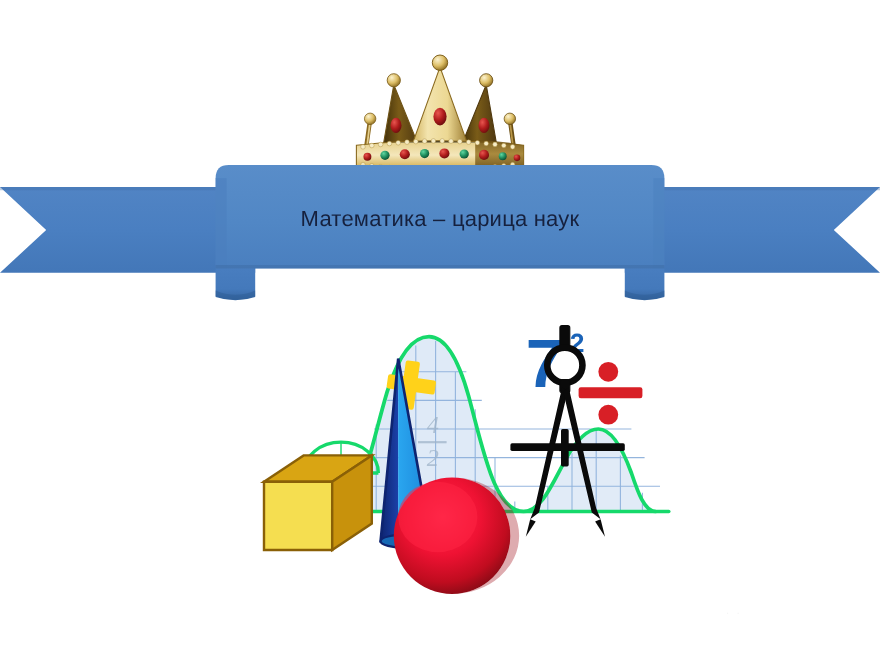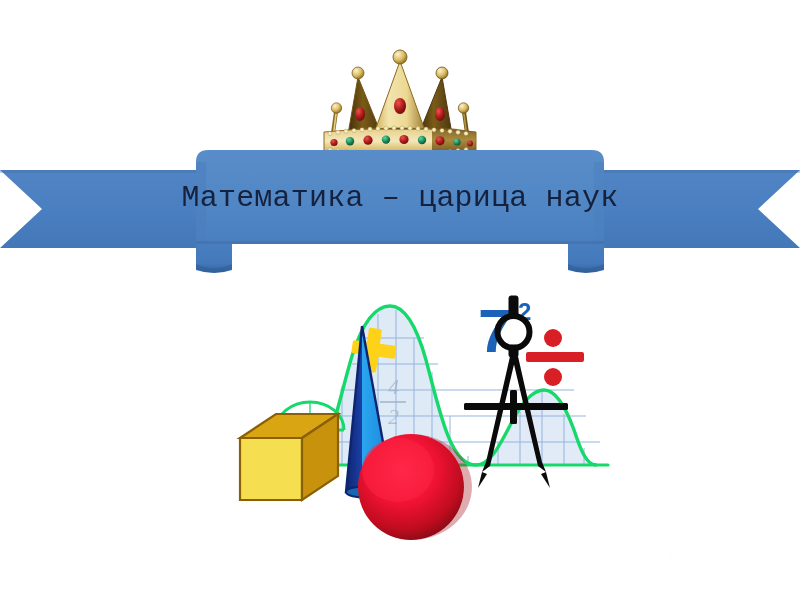--- a/index.html
+++ b/index.html
@@ -45,22 +45,22 @@
   #title {
     position: absolute;
     left: 200px;
     top: 168px;
     width: 400px;
     height: 62px;
     z-index: 12;
     display: flex;
     align-items: center;
     justify-content: center;
-    font-family: Liberation Mono, monospace;
-    font-size: 30px;
+    font-family: Liberation Sans, sans-serif;
+    font-size: 20px;
     line-height: 1.05;
     color: #16213e;
     white-space: nowrap;
     letter-spacing: 0.2px;
   }
 
   
   #collage {
     position: absolute;
     left: 228px;

